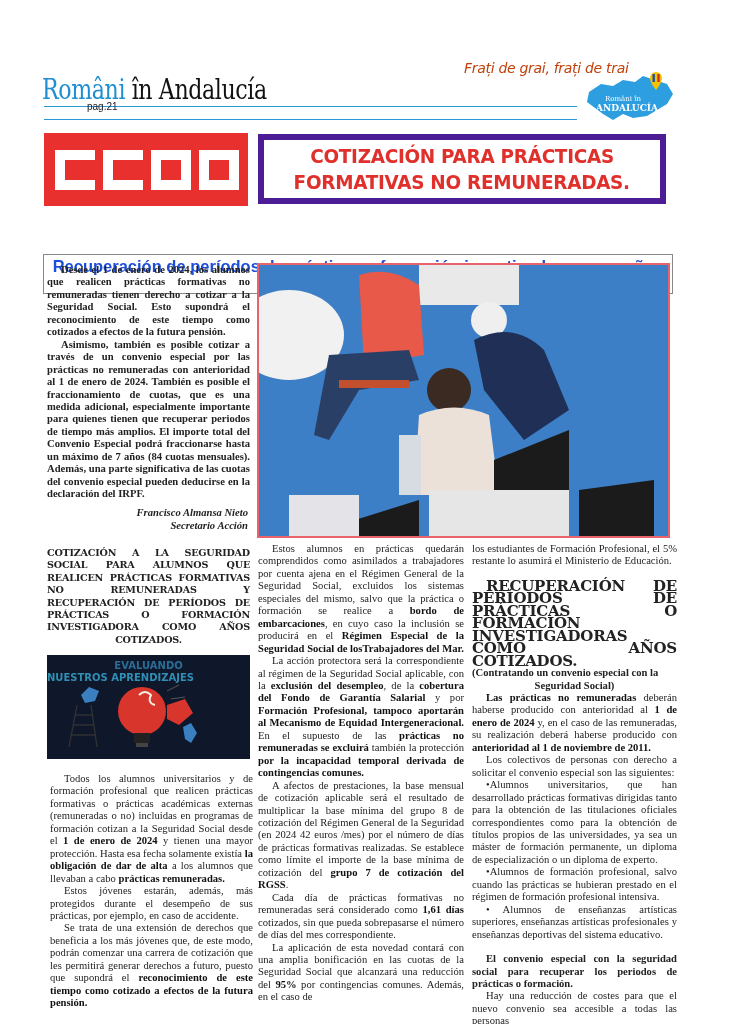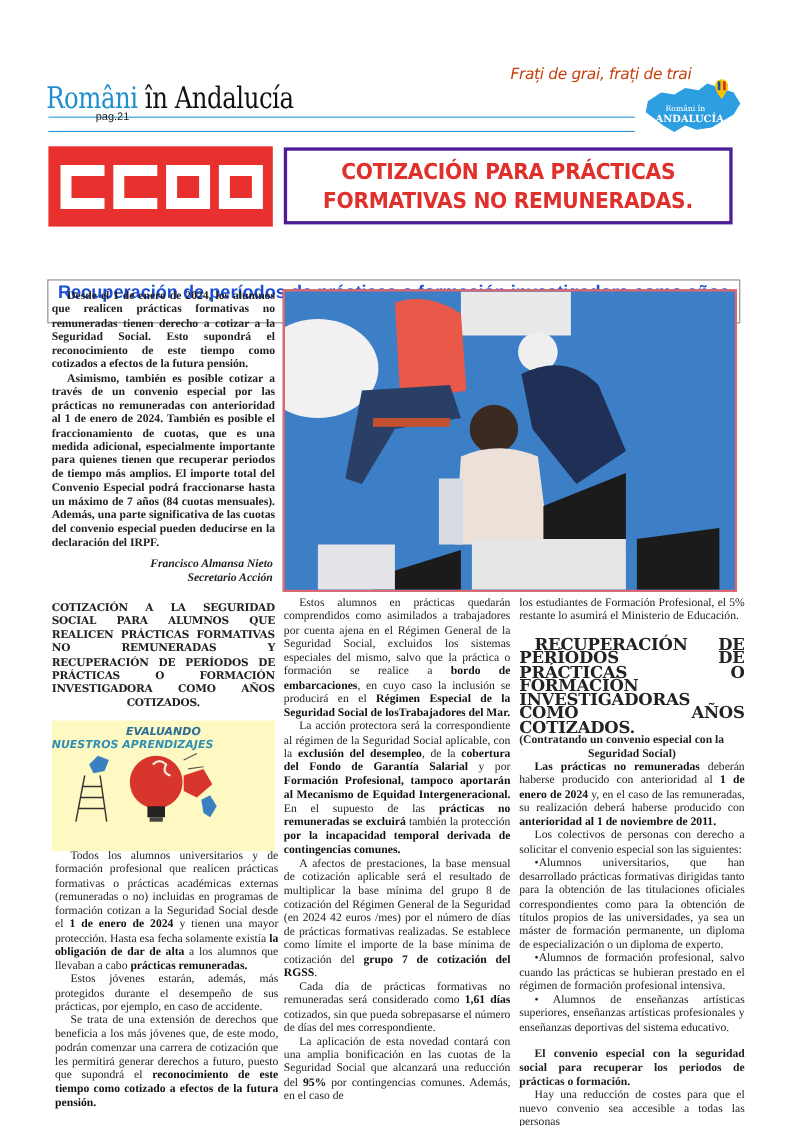--- a/index.html
+++ b/index.html
@@ -8,33 +8,33 @@
   .masthead-title { position: absolute; left: 42px; top: 74px; font-family: "DejaVu Serif", serif; font-size: 27px; letter-spacing: -0.5px; transform: scaleX(0.82); transform-origin: left top; line-height: 32px; }
   .masthead-title .blue { color: #1e8fd0; }
   .masthead-title .dark { color: #111; }
   .pag { position: absolute; left: 44px; top: 101px; font-family: "Liberation Sans", sans-serif; font-size: 10px; color: #222; padding-left: 43px; }
   .rule1 { position: absolute; left: 44px; top: 106px; width: 533px; height: 1px; background: #2a9ad6; }
   .rule2 { position: absolute; left: 44px; top: 119px; width: 533px; height: 1px; background: #2a9ad6; }
   .tagline { position: absolute; left: 436px; top: 60px; font-family: "DejaVu Sans", sans-serif; font-style: italic; font-size: 14px; color: #c2410c; letter-spacing: -0.3px; margin-left: 28px; }
   .logo-map { position: absolute; left: 583px; top: 70px; width: 92px; height: 52px; }
 
   .ccoo-box { position: absolute; left: 44px; top: 133px; width: 204px; height: 73px; background: #e8302e; display: flex; align-items: center; justify-content: center; gap: 4px; }
-  .headline-box { position: absolute; left: 258px; top: 134px; width: 408px; height: 70px; border: 3px solid #4c1d95; box-sizing: border-box; display: flex; flex-direction: column; align-items: center; justify-content: center; }
+  .headline-box { position: absolute; left: 258px; top: 134px; width: 408px; height: 70px; border: 6px solid #4c1d95; box-sizing: border-box; display: flex; flex-direction: column; align-items: center; justify-content: center; }
   .headline-box div { font-family: "DejaVu Sans", sans-serif; font-weight: bold; color: #e0302c; font-size: 20px; line-height: 26px; letter-spacing: -0.3px; transform: scaleX(0.92); }
 
   .subhead-box { position: absolute; left: 43px; top: 213px; width: 630px; height: 40px; border: 1px solid #888; box-sizing: border-box; text-align: center; font-family: "Liberation Sans", sans-serif; font-weight: bold; font-size: 16.5px; line-height: 18px; padding-top: 2px; color: #1d4ed8; margin-top: 41px; }
 
   .col { position: absolute; font-size: 10.6px; line-height: 12.45px; text-align: justify; color: #222; }
   .col p { margin: 0; text-indent: 14px; }
   .col b { color: #111; }
   .intro { left: 47px; top: 264px; width: 203px; font-weight: bold; }
   .signature { position: absolute; left: 47px; top: 507px; width: 201px; text-align: right; font-style: italic; font-weight: bold; font-size: 10.6px; line-height: 12.5px; }
   .side-heading { position: absolute; left: 47px; top: 547px; width: 203px; font-family: "DejaVu Serif", serif; font-weight: bold; font-size: 9.6px; line-height: 12.4px; text-align: justify; text-align-last: center; color: #222; letter-spacing: -0.2px; }
 
-  .eval-img { position: absolute; left: 47px; top: 655px; width: 203px; height: 119px; background: #fef9c3; overflow: hidden; font-style: italic; }
+  .eval-img { position: absolute; left: 47px; top: 655px; width: 203px; height: 104px; background: #0f172a; overflow: hidden; }
   .eval-img .t1 { position: absolute; left: 0; right: 0; top: 5px; text-align: center; font-family: "DejaVu Sans", sans-serif; font-weight: bold; font-size: 10px; color: #2a6e97; }
   .eval-img .t2 { position: absolute; left: 0; right: 0; top: 17px; text-align: left; font-family: "DejaVu Sans", sans-serif; font-weight: bold; font-size: 10px; color: #2f8fb4; }
 
   .col1b { left: 50px; top: 773px; width: 203px; }
   .photo { position: absolute; left: 257px; top: 263px; width: 413px; height: 275px; border: 2px solid #e9646a; box-sizing: border-box; overflow: hidden; background: #3f7ec4; }
   .col2 { left: 258px; top: 543px; width: 206px; }
   .col3 { left: 472px; top: 543px; width: 205px; }
   .c3-head { font-family: "DejaVu Serif", serif; font-weight: bold; font-size: 15px; text-align: justify; text-align-last: left; letter-spacing: -0.2px; }
   .c3-head2 { font-weight: bold; text-align: justify; }
   .center { text-align: center !important; text-indent: 0 !important; }

